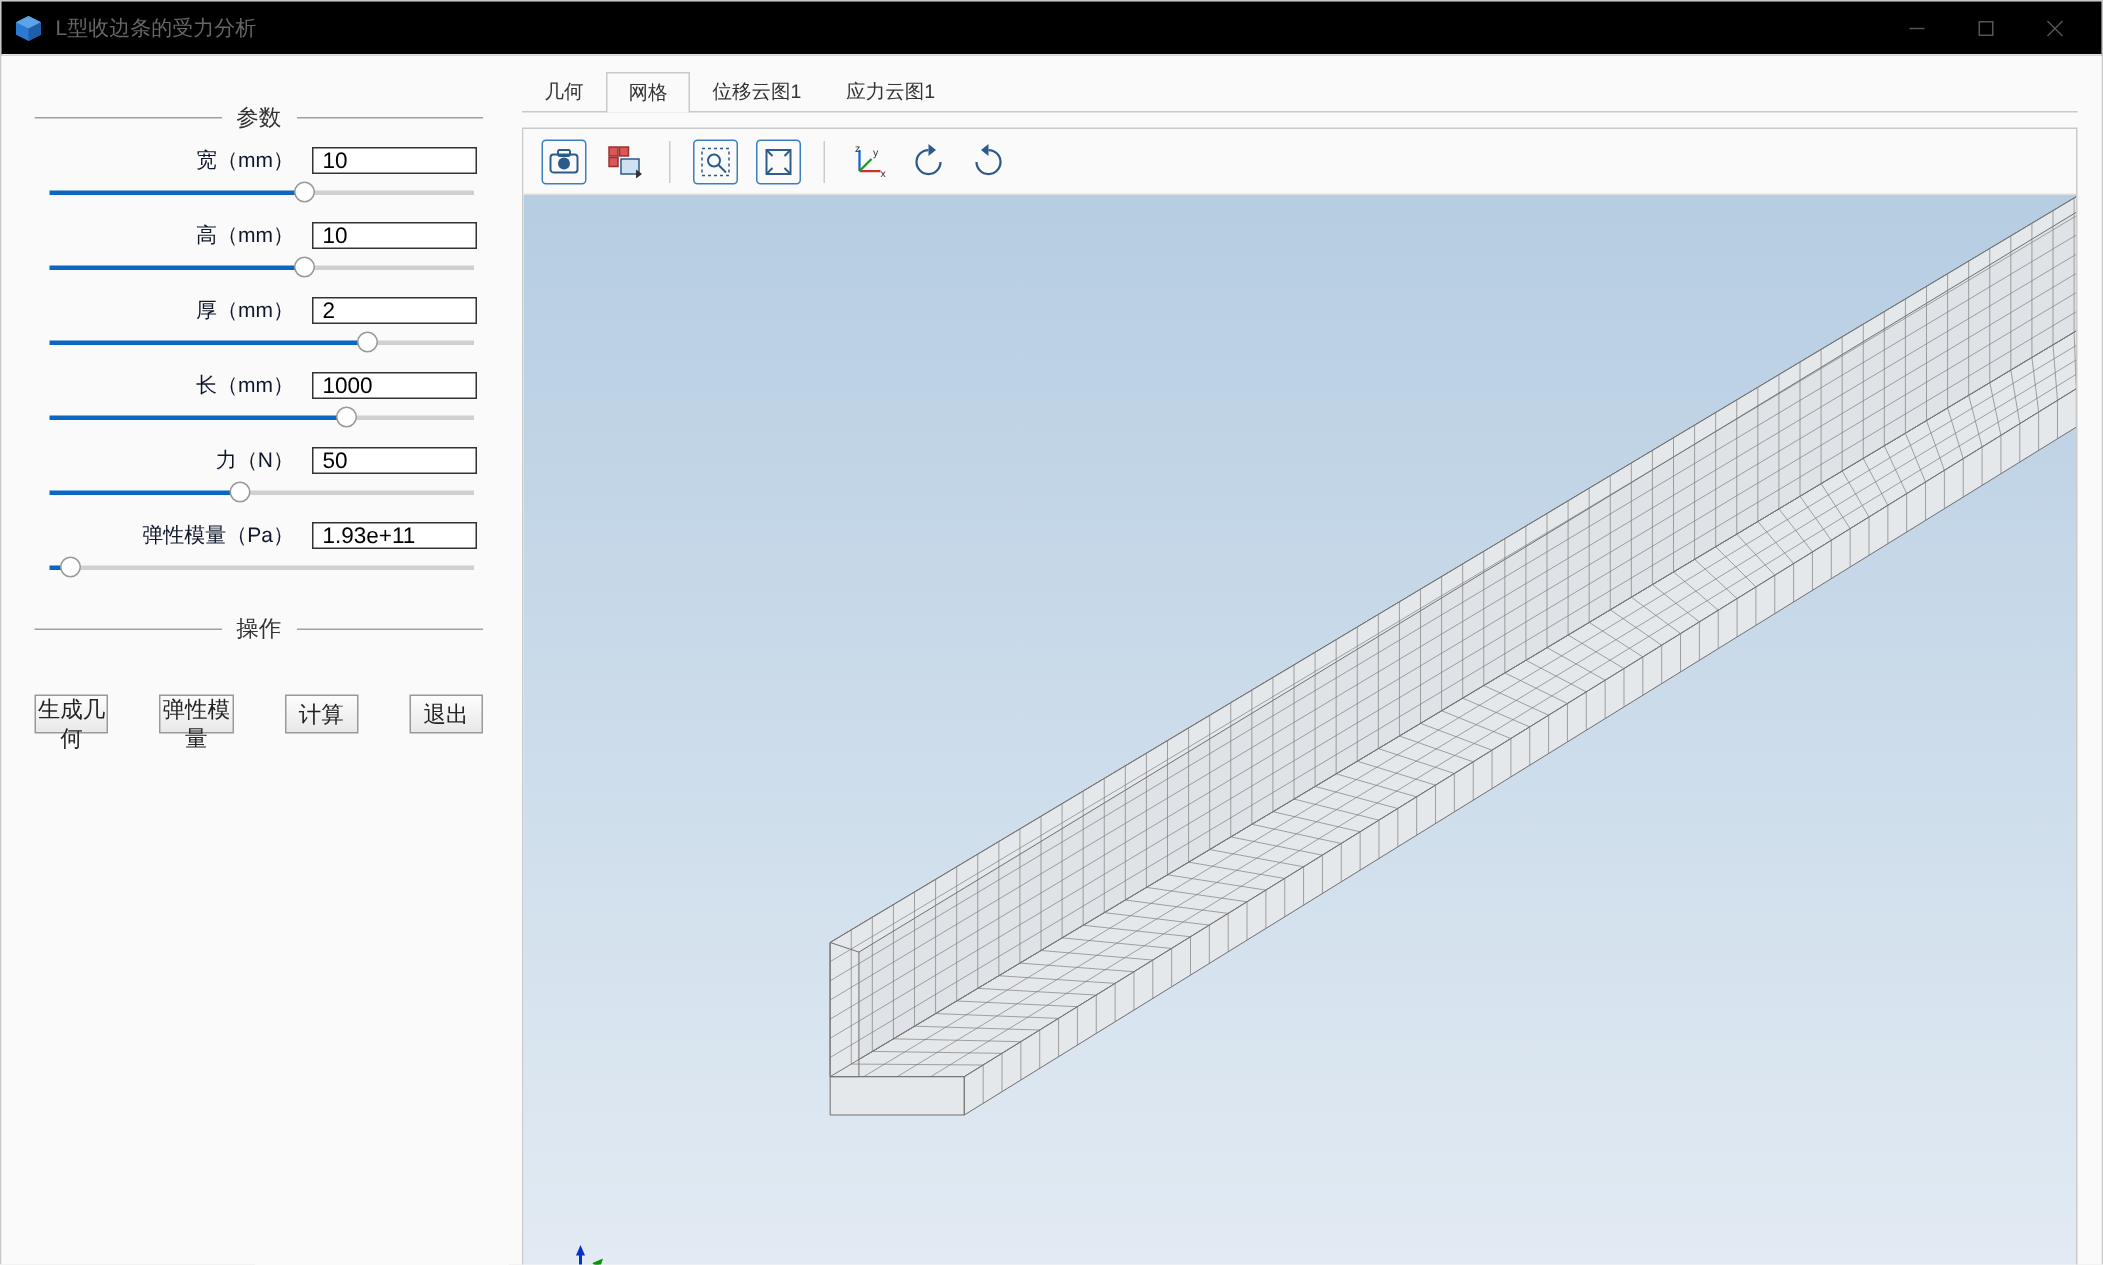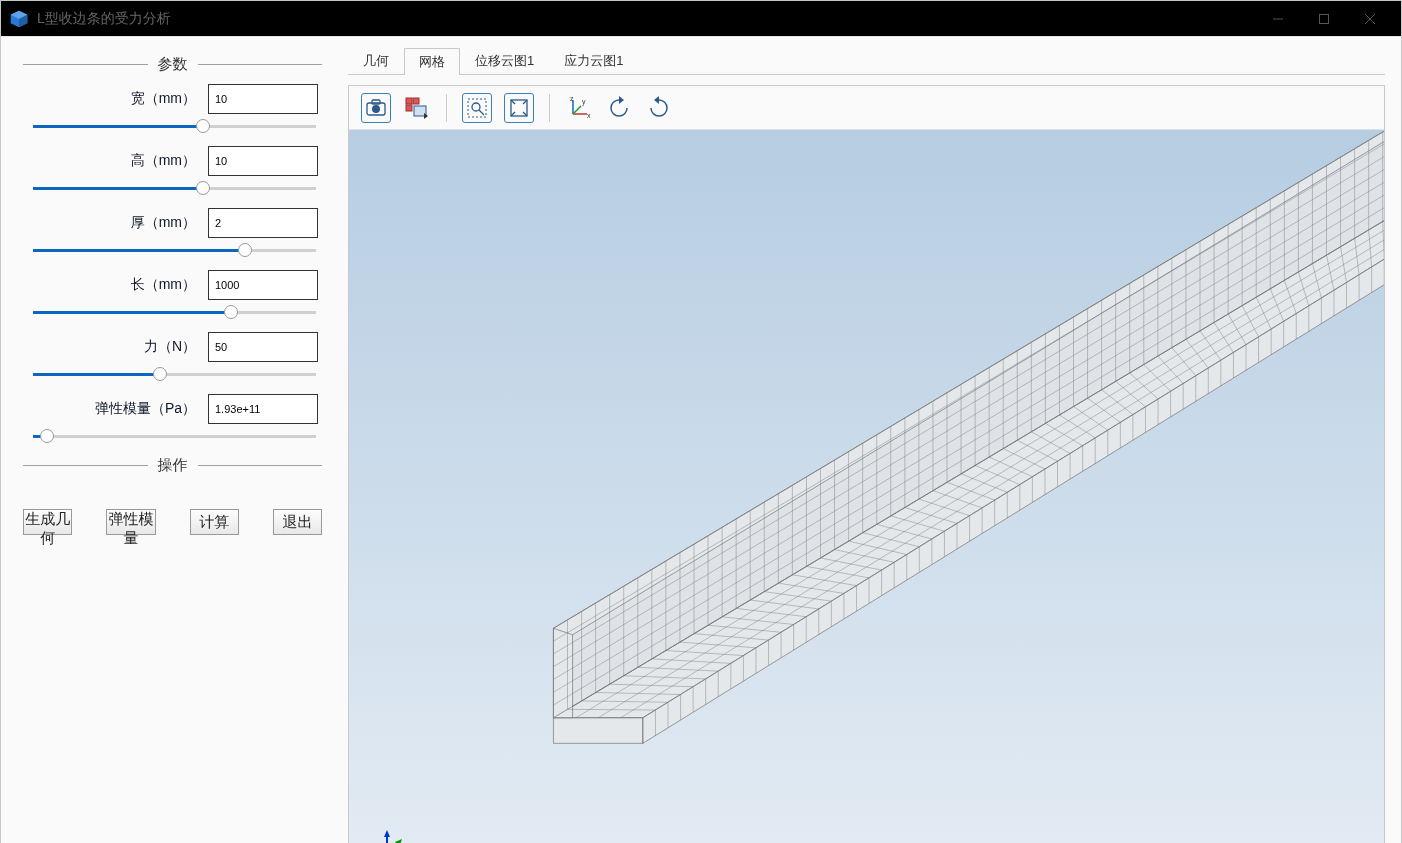--- a/index.html
+++ b/index.html
@@ -12,27 +12,27 @@
     .titlebar .title { font-size: 14px; color: #666; flex: 1; }
     .titlebar .win-controls { display: flex; }
     .titlebar .win-btn { width: 46px; height: 36px; display: flex; align-items: center; justify-content: center; color: #555; font-size: 14px; cursor: default; }
     .titlebar .win-btn svg { stroke: #555; }
 
     .content { flex: 1; display: flex; background: #fafafa; }
     .left-panel { width: 343px; padding: 18px 22px; }
     .main-panel { flex: 1; display: flex; flex-direction: column; padding: 10px 16px 10px 4px; }
 
     
-    .group-header { display: flex; align-items: center; margin-bottom: 10px; }
+    .group-header { display: flex; align-items: center; margin-top: 14px; margin-bottom: 10px; }
     .group-header .line { flex: 1; height: 1px; background: #a0a0a0; }
     .group-header .text { padding: 0 10px; font-size: 15px; color: #333; }
 
     .param-row { display: flex; align-items: center; justify-content: flex-end; margin-top: 8px; gap: 12px; padding-right: 4px; }
     .param-row .label { font-size: 14px; color: #0f172a; white-space: nowrap; }
-    .param-row input[type="text"] { width: 110px; height: 30px; border: 1px solid #333; padding: 0 6px; font-size: 11px; font-family: Arial, sans-serif; background: #fff; }
+    .param-row input[type="text"] { width: 110px; height: 18px; border: 1px solid #333; padding: 0 6px; font-size: 15px; font-family: Arial, sans-serif; background: #fff; }
 
     .slider-row { margin: 2px 0 10px 0; padding: 0 6px 0 10px; }
     .slider { position: relative; height: 20px; width: 100%; }
     .slider .track-left { position: absolute; top: 9px; left: 0; height: 3px; background: #0a67c2; }
     .slider .track-right { position: absolute; top: 9px; right: 0; height: 3px; background: #d0d0d0; }
     .slider .thumb { position: absolute; top: 3px; width: 14px; height: 14px; border-radius: 50%; background: #fefefe; border: 1px solid #999; margin-left: -7px; }
 
     .ops { margin-top: 14px; display: flex; flex-direction: row; align-items: center; gap: 34px; padding-top: 20px; }
     .ops button { width: 108px; height: 26px; background: linear-gradient(#fdfdfd,#e8e8e8); border: 1px solid #999; font-size: 15px; color: #222; cursor: default; }
 
@@ -158,21 +158,21 @@
           </div>
           <div class="slider-row">
             <div class="slider">
               <div class="track-left" style="width:5%;"></div>
               <div class="track-right" style="width:95%;"></div>
               <div class="thumb" style="left:5%;"></div>
             </div>
           </div>
         </div>
 
-      <div class="group-header" style="margin-top:10px;">
+      <div class="group-header" style="margin-top:22px;">
         <div class="line"></div>
         <div class="text">操作</div>
         <div class="line"></div>
       </div>
 
       <div class="ops">
         <button>生成几何</button>
         <button>弹性模量</button>
         <button>计算</button>
         <button>退出</button>

